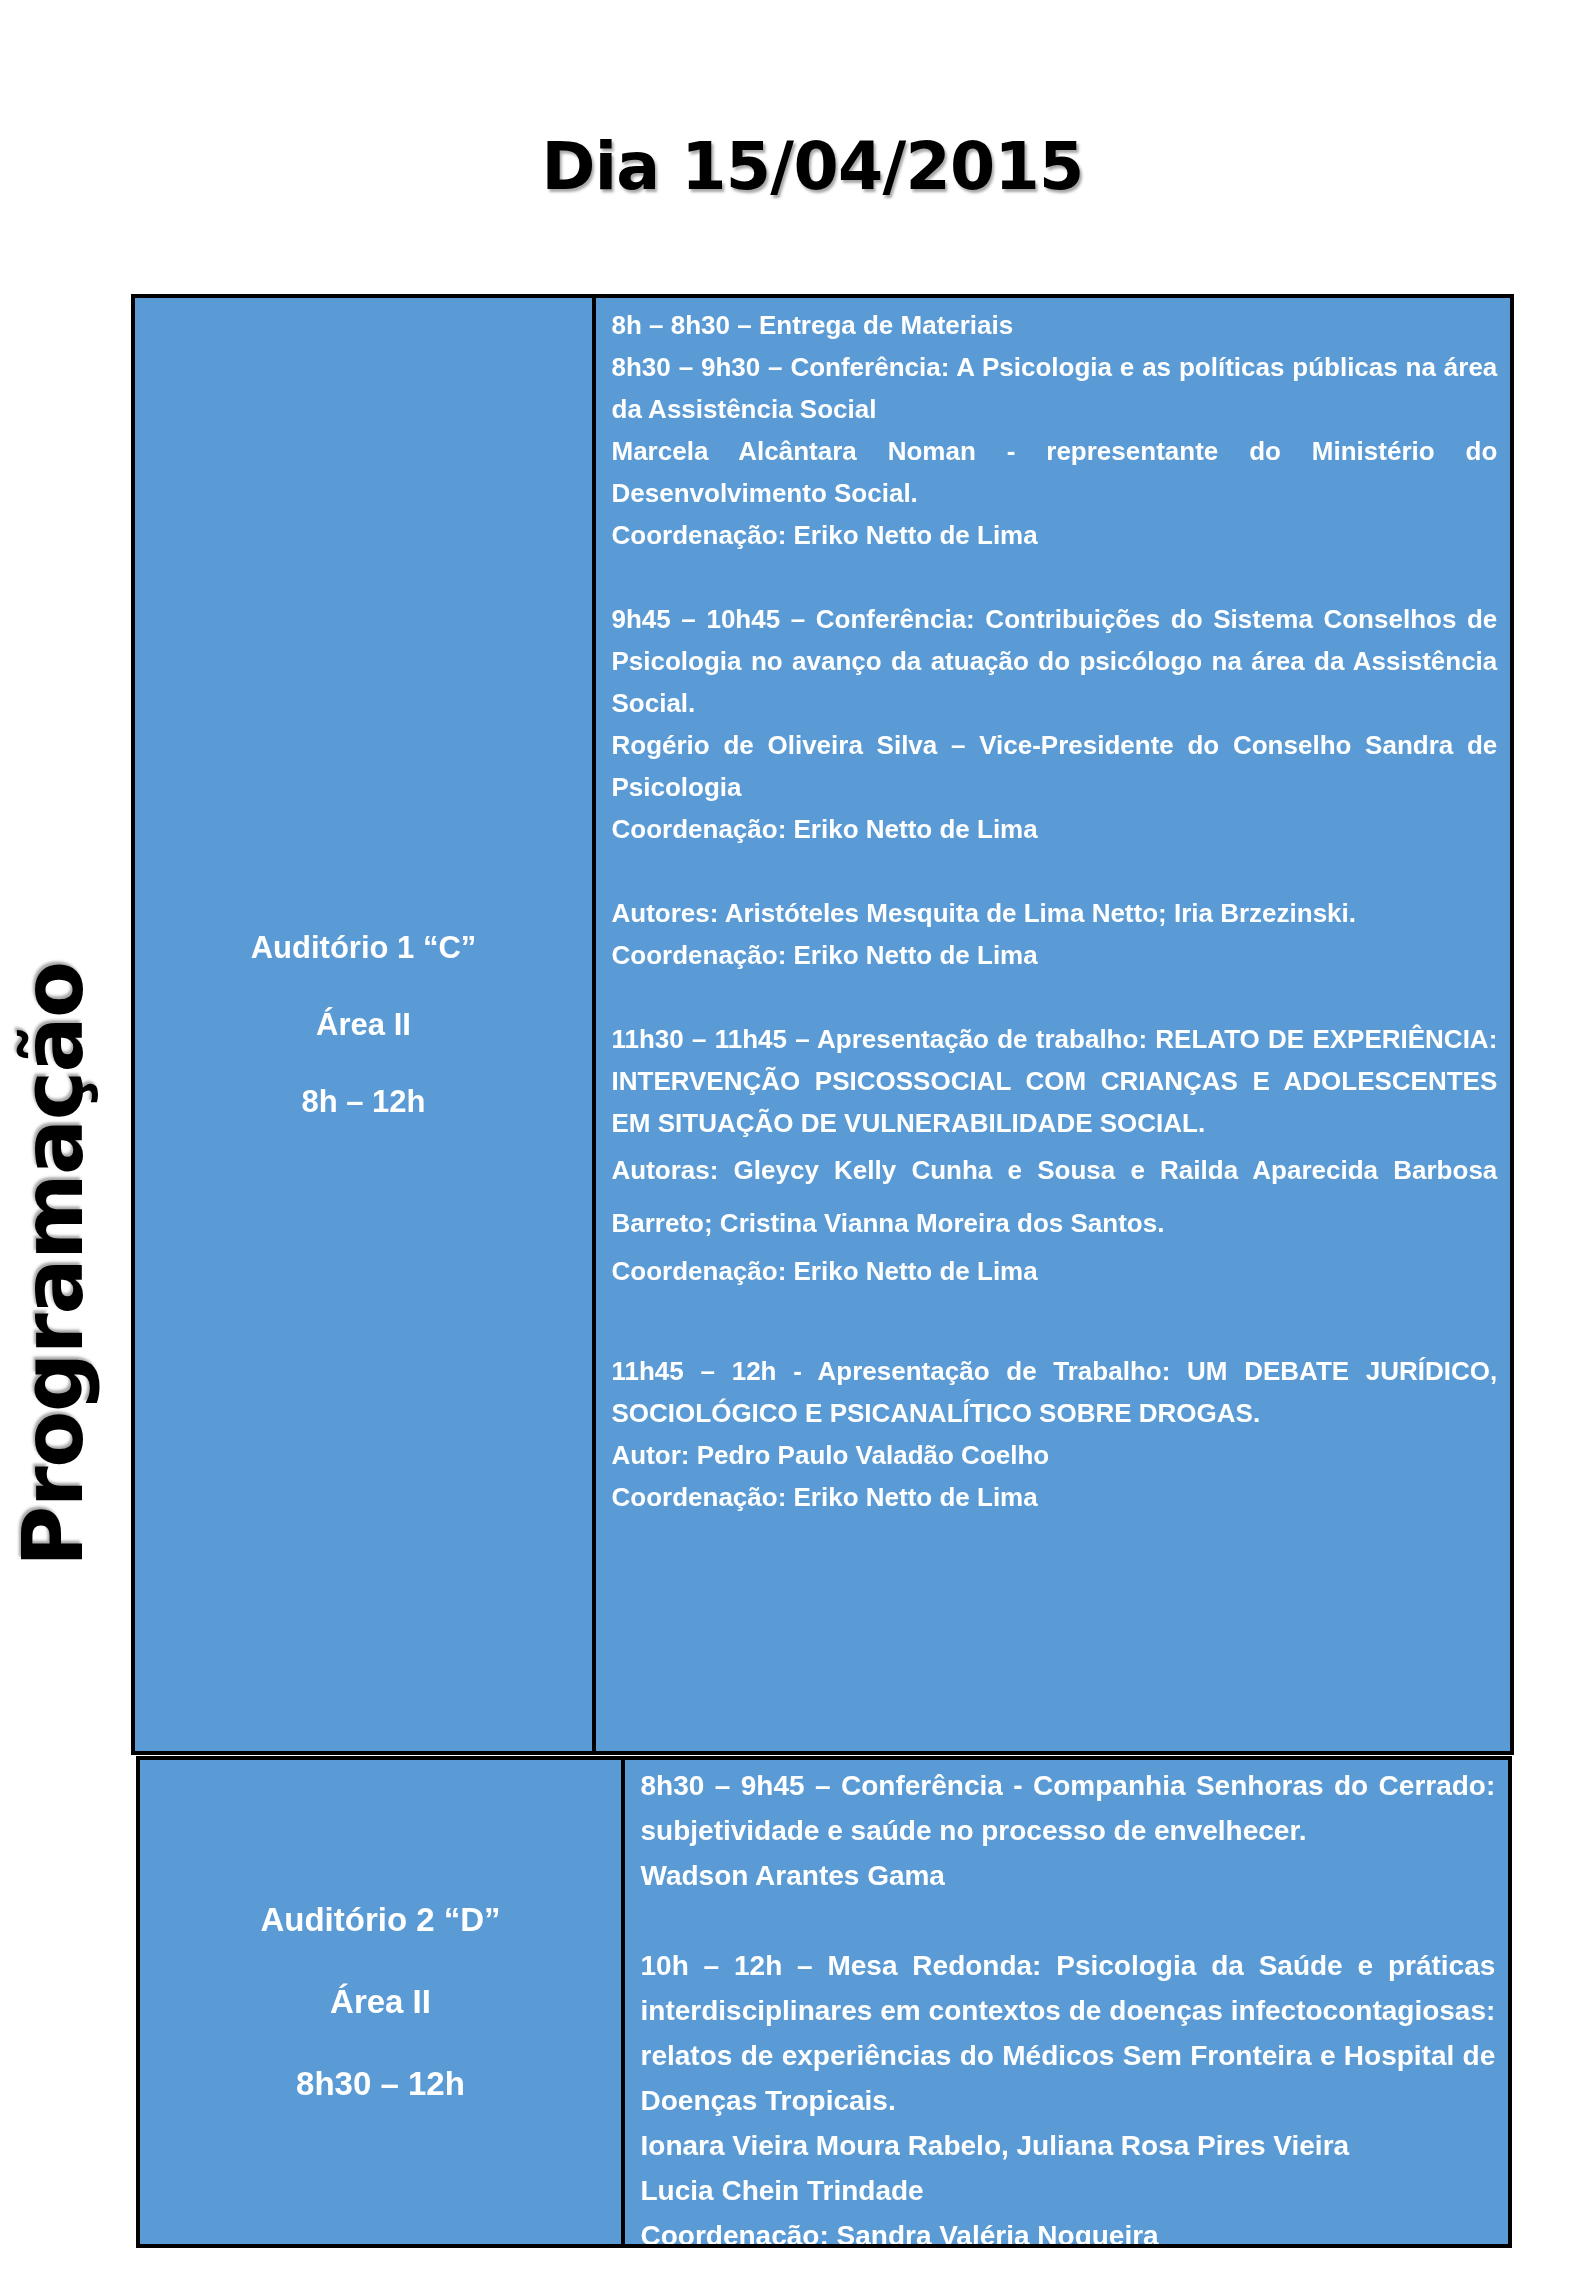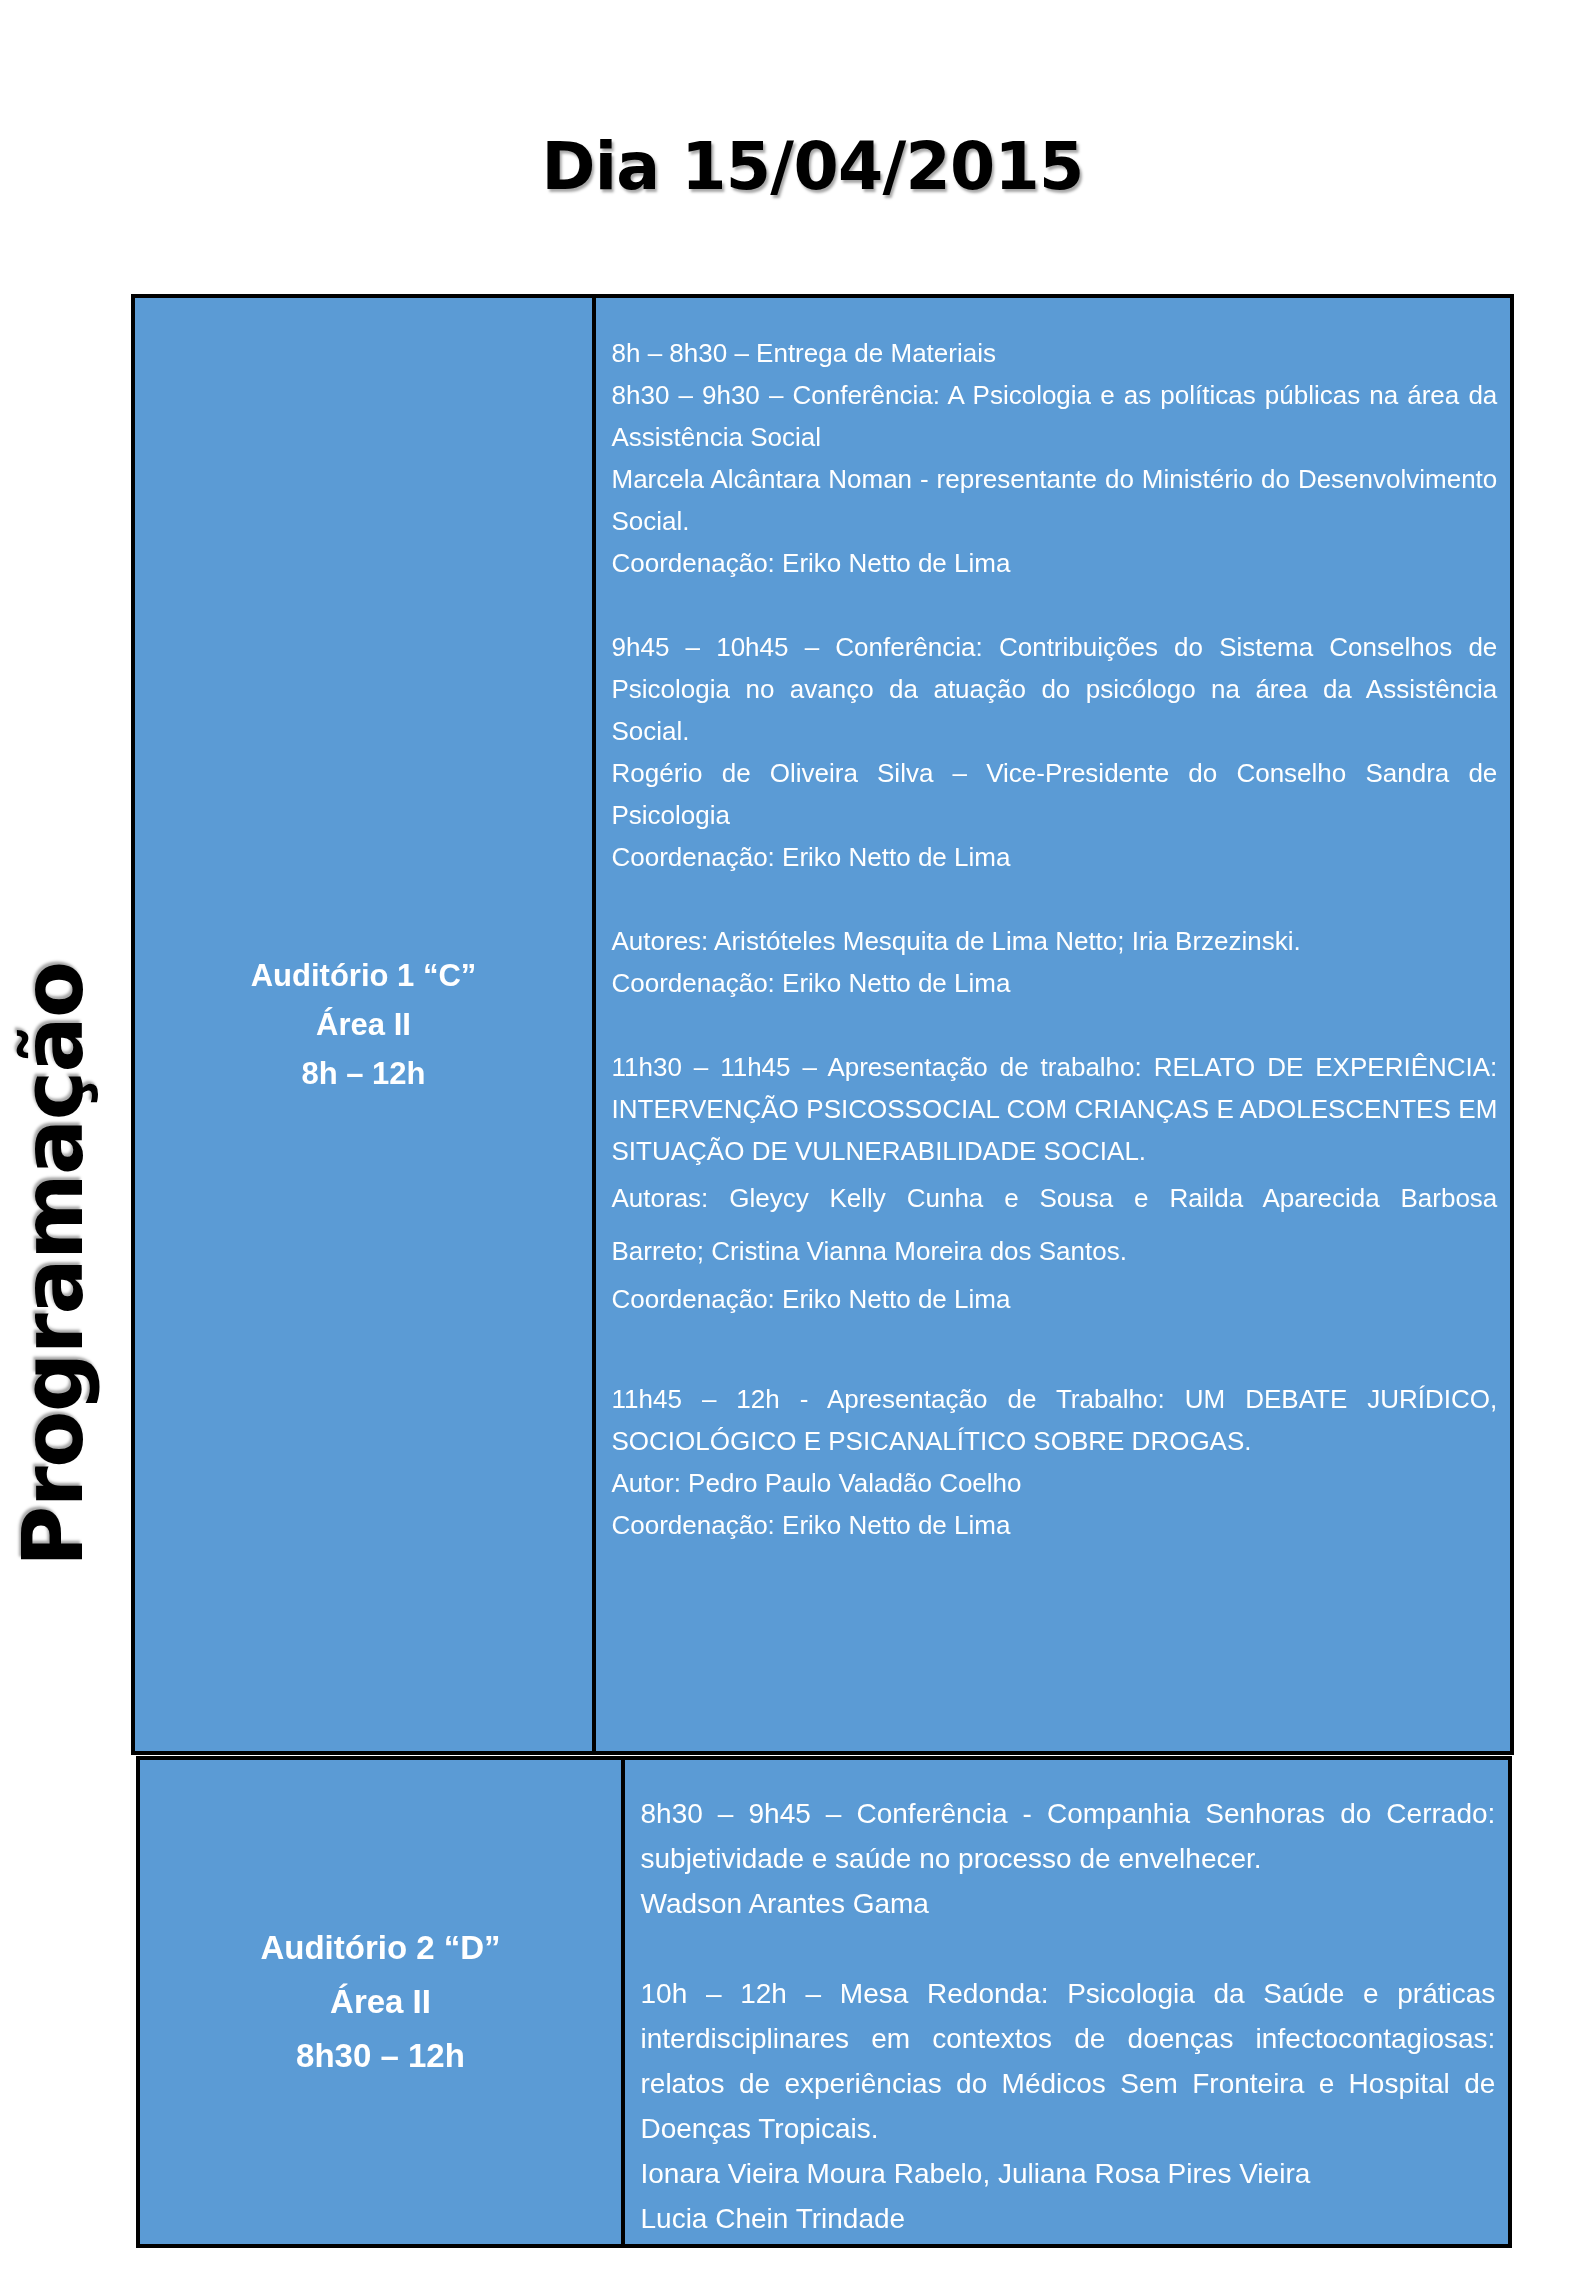--- a/index.html
+++ b/index.html
@@ -71,40 +71,40 @@
     .room-cell {
       box-sizing: border-box;
       border-right: 4.2px solid #000;
       display: flex;
       flex-direction: column;
       align-items: center;
       justify-content: center;
       color: #ffffff;
       font-weight: bold;
       text-align: center;
+      gap: 28px;
     }
     #table-1 .room-cell {
       width: 461px;
       font-size: 31px;
       line-height: 49px;
     }
     #table-2 .room-cell {
       width: 485px;
       font-size: 33px;
       line-height: 54px;
     }
     .room-cell span { display: block; }
     .events-cell {
       flex: 1;
       box-sizing: border-box;
       color: #ffffff;
-      font-weight: normal;
+      font-weight: bold;
       text-align: justify;
       overflow: hidden;
-      margin-top: 28px;
     }
     #table-1 .events-cell {
       padding: 5.7px 12.7px 0 15.5px;
       font-size: 26px;
       line-height: 42px;
     }
     #table-2 .events-cell {
       padding: 2.8px 12.7px 0 15.5px;
       font-size: 28px;
       line-height: 45px;

